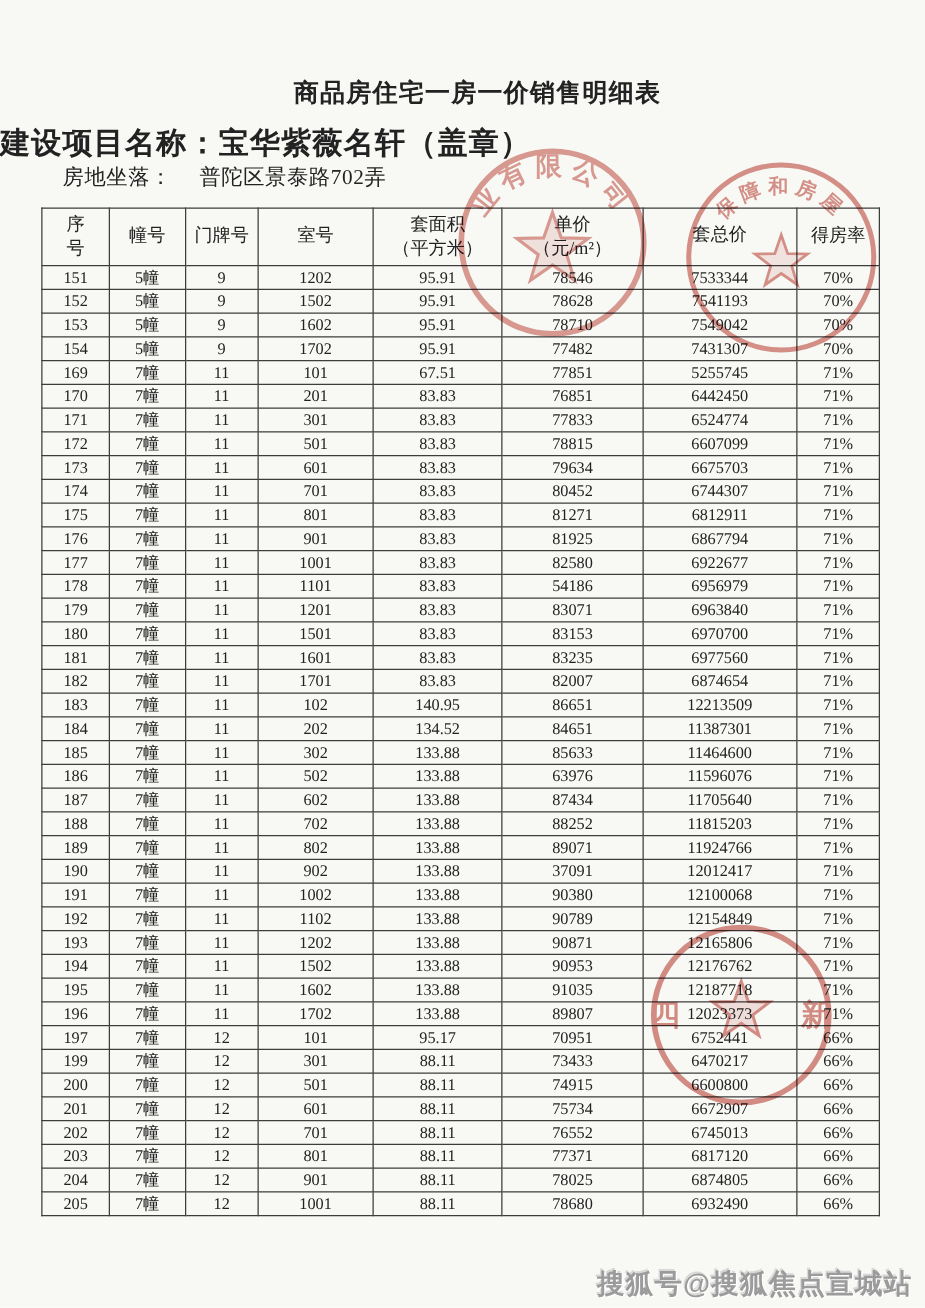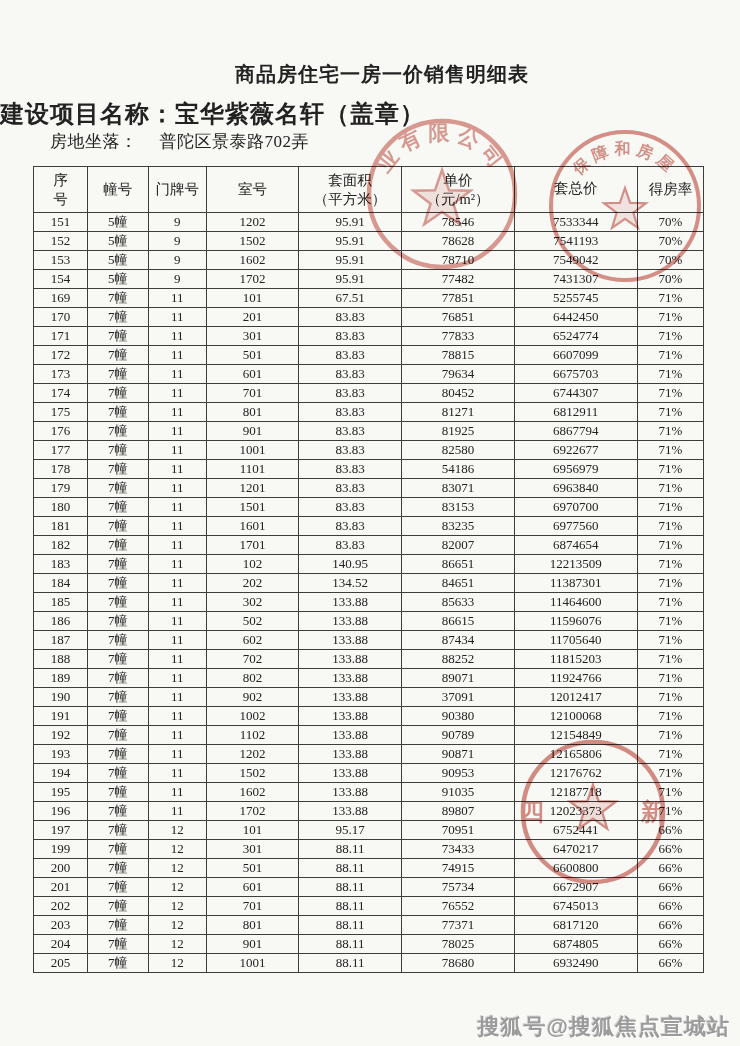--- a/index.html
+++ b/index.html
@@ -307,21 +307,21 @@
           <td>85633</td>
           <td>11464600</td>
           <td>71%</td>
         </tr>
         <tr>
           <td>186</td>
           <td>7幢</td>
           <td>11</td>
           <td>502</td>
           <td>133.88</td>
-          <td>86615</td>
+          <td>63976</td>
           <td>11596076</td>
           <td>71%</td>
         </tr>
         <tr>
           <td>187</td>
           <td>7幢</td>
           <td>11</td>
           <td>602</td>
           <td>133.88</td>
           <td>87434</td>

